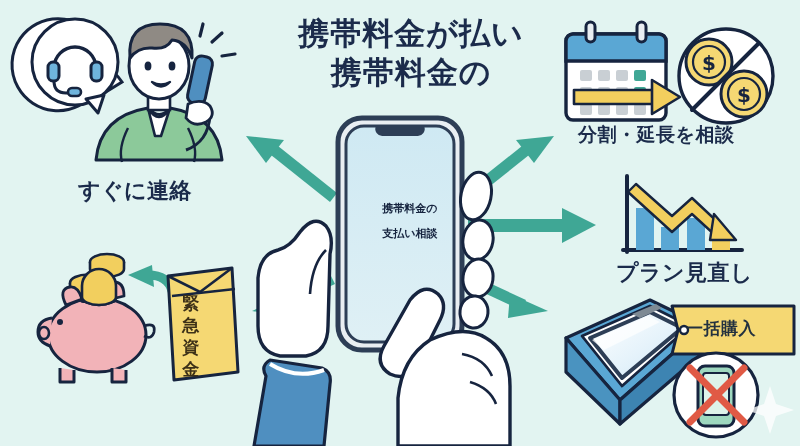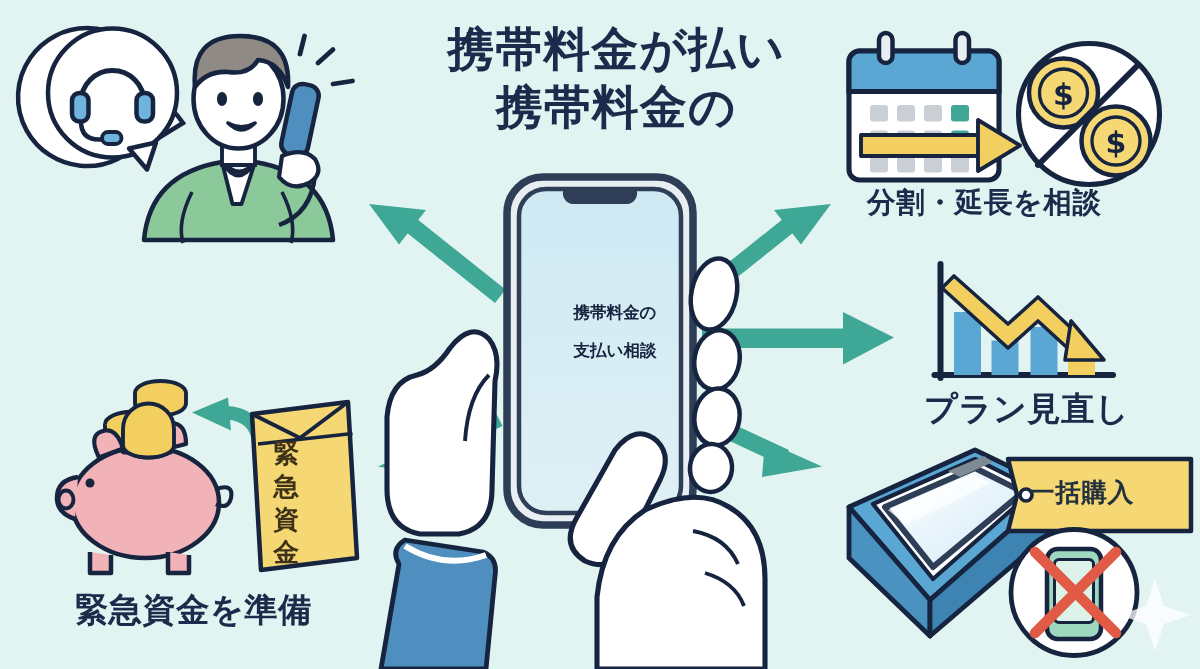--- a/index.html
+++ b/index.html
@@ -307,22 +307,22 @@
   <div class="txt" id="title">
     <span>携帯料金が払い</span>
     <span class="l2">携帯料金の</span>
   </div>
 
   <div id="phone-text">
     <span>携帯料金の</span>
     <span class="l2">支払い相談</span>
   </div>
 
-
-  <div class="txt" id="lbl-fund">緊急資金を準備</div>
+  <div class="txt" id="lbl-contact">すぐに連絡</div>
+
 
   <div class="txt" id="lbl-split">分割・延長を相談</div>
 
   <div class="txt" id="lbl-plan">プラン見直し</div>
 
   <div class="txt" id="tag-text">一括購入</div>
 
   <div class="txt" id="env-text">
     <span>緊</span>
     <span>急</span>

